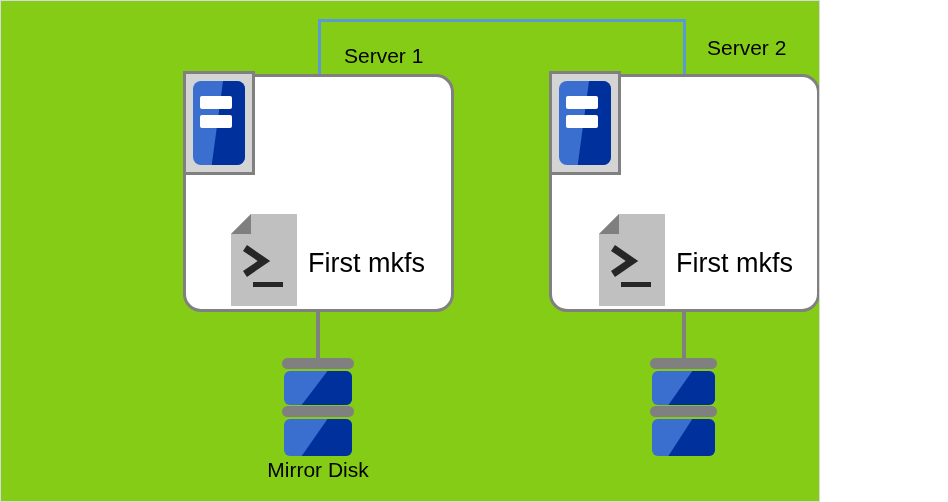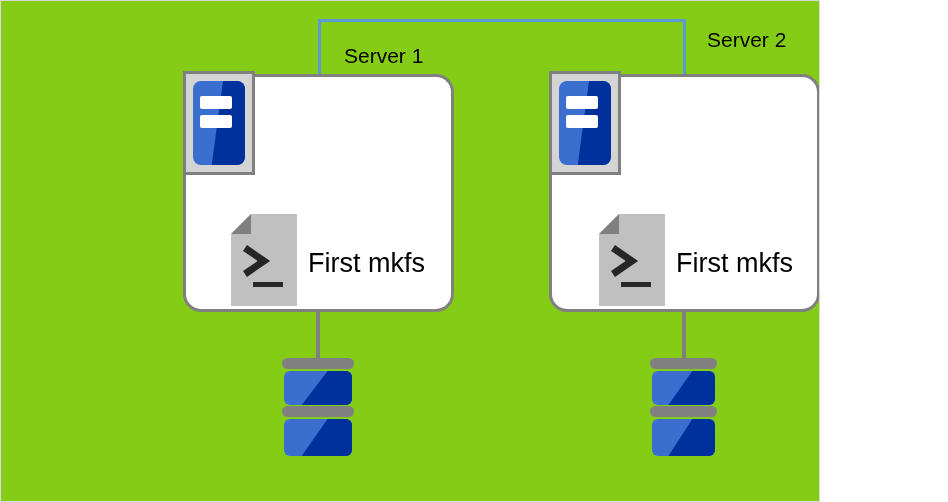--- a/index.html
+++ b/index.html
@@ -176,22 +176,23 @@
     <div class="disk-bar" style="top:0px; height:11px;"></div>
     <div class="disk-block" style="top:13px; height:34px;">
       <div class="disk-block-shade"></div>
     </div>
     <div class="disk-bar" style="top:48px; height:11px;"></div>
     <div class="disk-block" style="top:61px; height:37px;">
       <div class="disk-block-shade"></div>
     </div>
   </div>
 
-
-  <div class="node-label" style="left:706px; top:28px;">Server 2</div>
+  <div class="disk-label" style="left:217px; top:458px; width:200px;">Mirror Disk</div>
+
+  <div class="node-label" style="left:706px; top:36px;">Server 2</div>
 
   <div class="server-box" style="left:548px; top:73px; width:271px; height:238px;"></div>
 
   <div class="server-icon" style="left:548px; top:70px; width:72px; height:104px;">
     <div class="server-icon-inner">
       <div class="server-icon-shade"></div>
       <div class="server-icon-bar b1"></div>
       <div class="server-icon-bar b2"></div>
     </div>
   </div>

